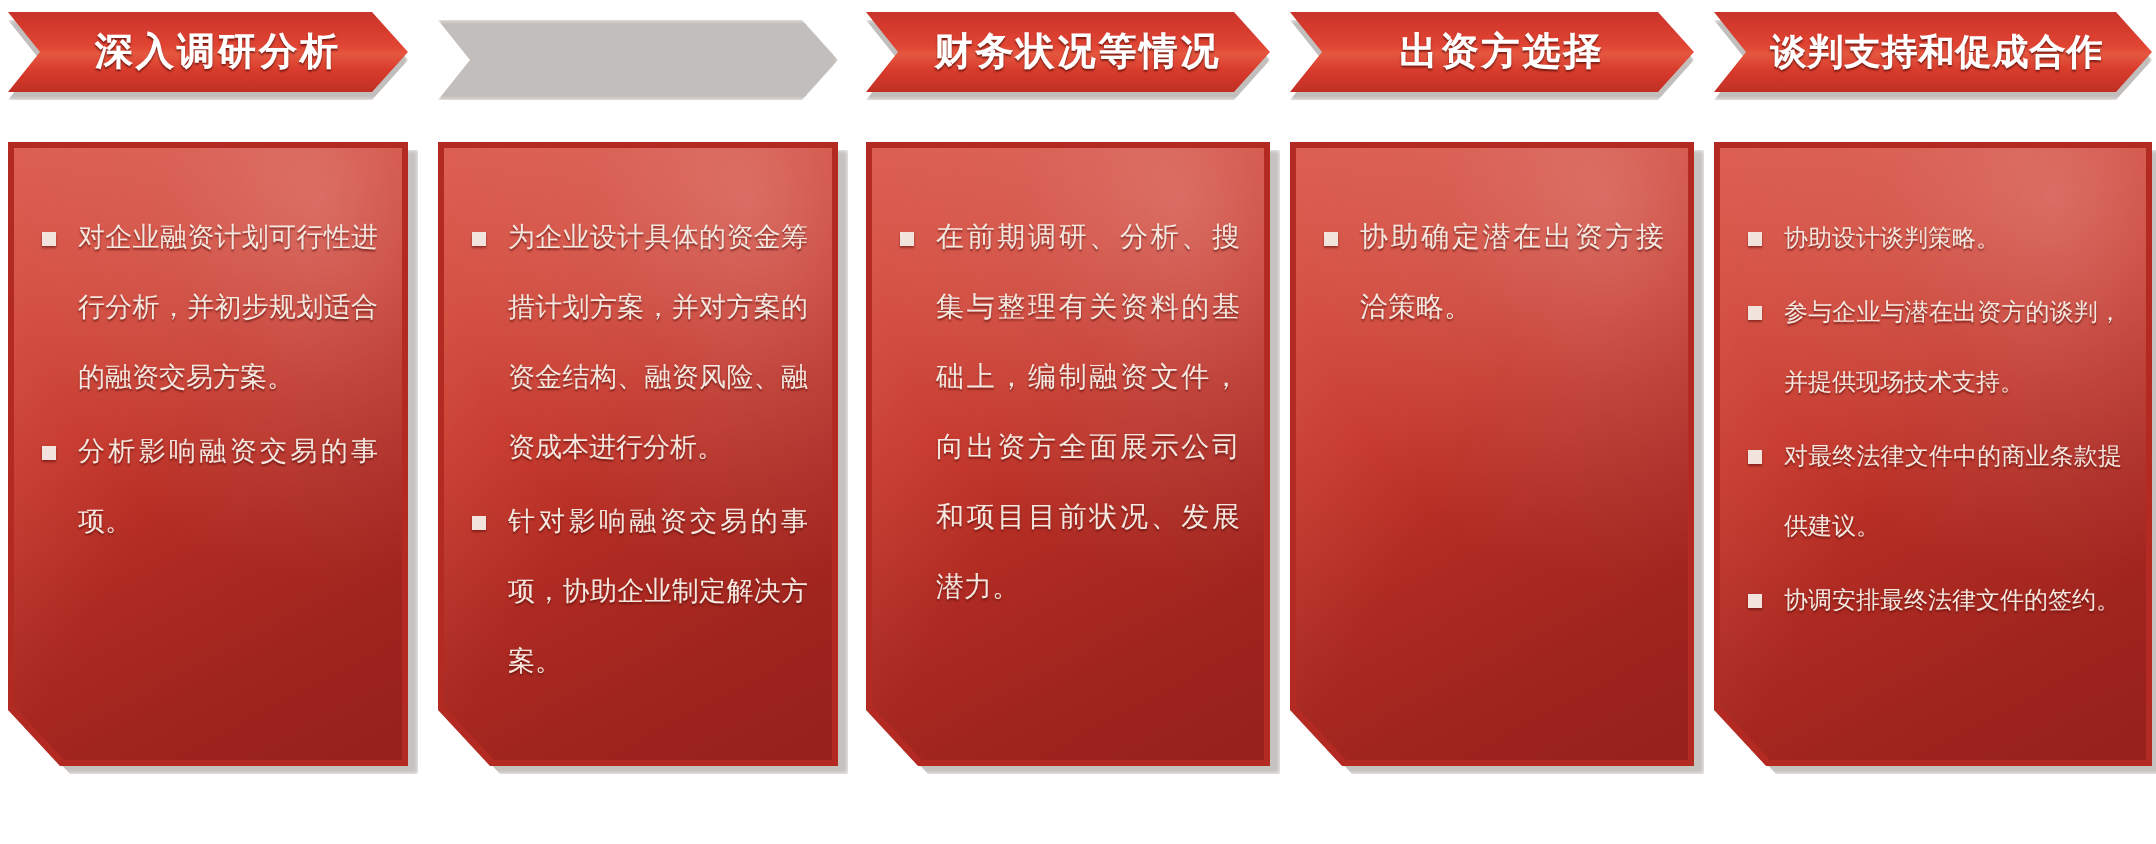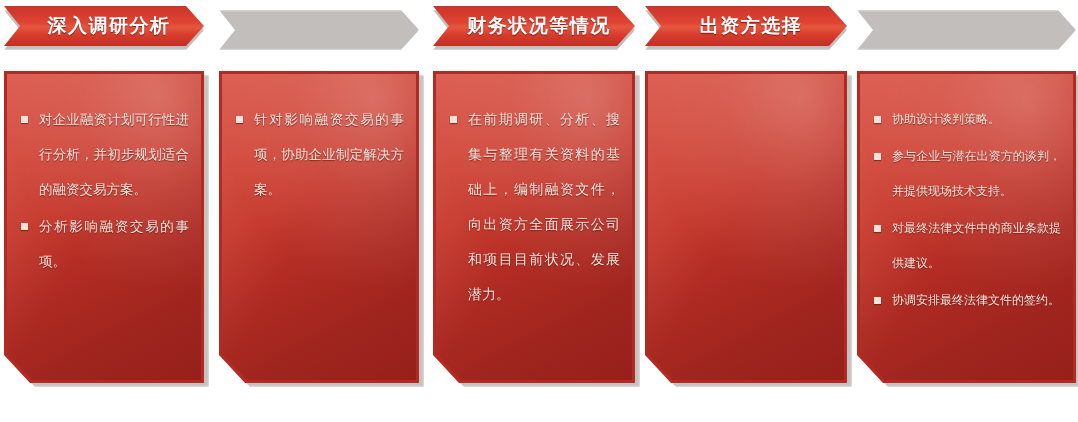--- a/index.html
+++ b/index.html
@@ -136,20 +136,21 @@
       </div>
     </div>
   </div>
 
   <div class="col c2" style="left:219px;width:200px;">
     <div class="hdr-shadow"></div>
     <div class="panel-shadow"></div>
     <div class="panel">
       <div class="panel-inner">
         <ul class="items">
+          <li><span class="bullet"></span><span>为企业设计具体的资金筹措计划方案，并对方案的资金结构、融资风险、融资成本进行分析。</span></li>
           <li><span class="bullet"></span><span>针对影响融资交易的事项，协助企业制定解决方案。</span></li>
         </ul>
       </div>
     </div>
   </div>
 
   <div class="col c3" style="left:433px;width:202px;">
     <div class="hdr-shadow"></div>
     <div class="hdr">
       <span class="hdr-title">财务状况等情况</span>
@@ -166,27 +167,31 @@
 
   <div class="col c4" style="left:645px;width:202px;border-radius:19px;">
     <div class="hdr-shadow"></div>
     <div class="hdr">
       <span class="hdr-title">出资方选择</span>
     </div>
     <div class="panel-shadow"></div>
     <div class="panel">
       <div class="panel-inner">
         <ul class="items">
+          <li><span class="bullet"></span><span>协助确定潜在出资方接洽策略。</span></li>
         </ul>
       </div>
     </div>
   </div>
 
   <div class="col c5" style="left:857px;width:219px;">
     <div class="hdr-shadow"></div>
+    <div class="hdr">
+      <span class="hdr-title wide">谈判支持和促成合作</span>
+    </div>
     <div class="panel-shadow"></div>
     <div class="panel">
       <div class="panel-inner">
         <ul class="items">
           <li><span class="bullet"></span><span>协助设计谈判策略。</span></li>
           <li><span class="bullet"></span><span>参与企业与潜在出资方的谈判，并提供现场技术支持。</span></li>
           <li><span class="bullet"></span><span>对最终法律文件中的商业条款提供建议。</span></li>
           <li><span class="bullet"></span><span>协调安排最终法律文件的签约。</span></li>
         </ul>
       </div>

